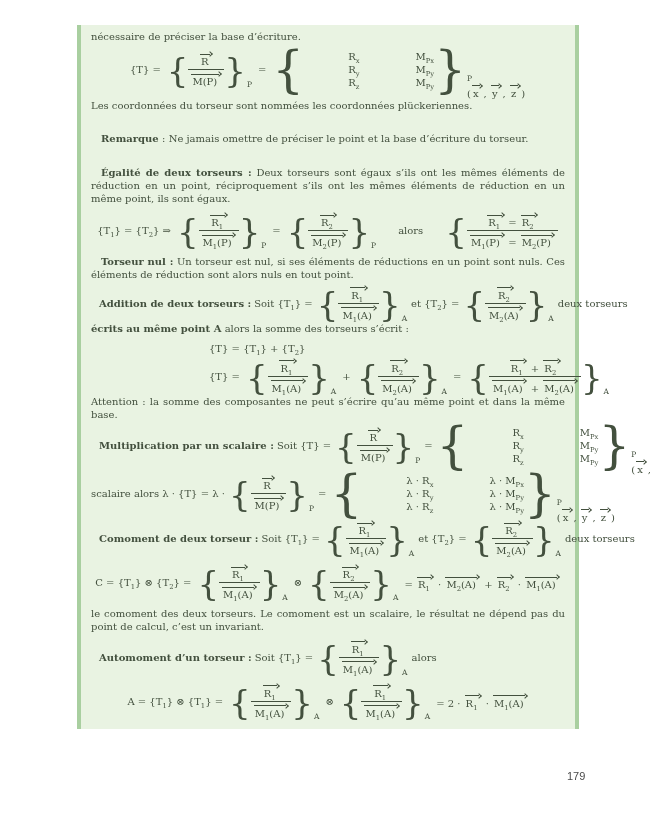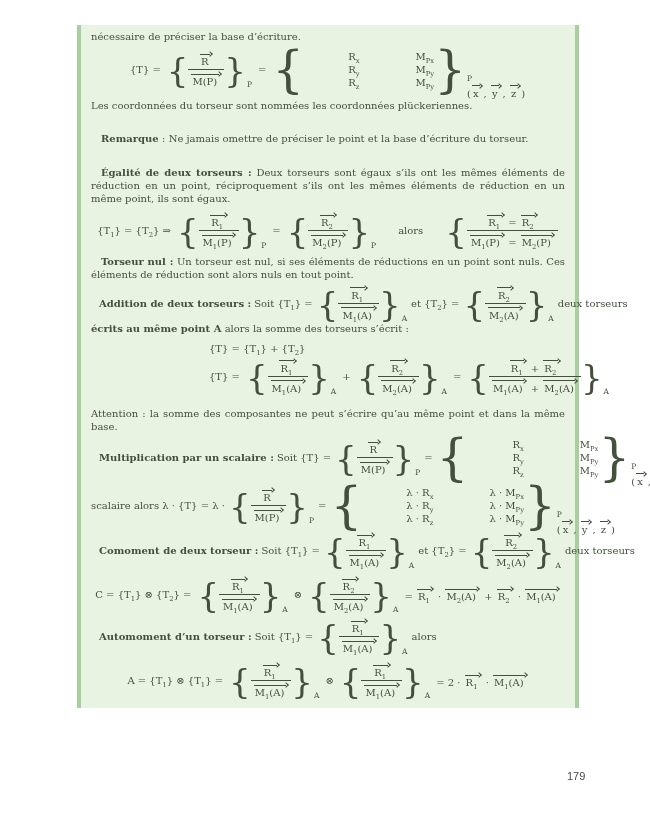--- a/index.html
+++ b/index.html
@@ -35,21 +35,21 @@
   .mat{display:inline-flex;align-items:center;margin:0 1px;}
   .mgrid{display:grid;grid-template-columns:max-content max-content;column-gap:12px;row-gap:1px;
         font-size:10px;text-align:left;}
   .mcell{white-space:nowrap;margin-left:44px;}
   .msub{display:flex;flex-direction:column;align-self:flex-end;transform:translateY(11px);
         font-size:7.5px;line-height:1.25;align-items:flex-start;margin-left:1px;}
   .mbase{font-size:10px;white-space:nowrap;}
   .alors{margin:0 16px;}
   #pagenum{position:absolute;left:567px;top:770px;font-family:"Liberation Sans",sans-serif;
         font-size:11px;color:#4a4a4a;}
-  .sp4{margin-top:4px;}.sp6{margin-top:6px;}.sp8{margin-top:8px;}.sp10{margin-top:10px;}.sp12{margin-top:12px;}
+  .sp4{margin-top:4px;}.sp6{margin-top:6px;}.sp8{margin-top:8px;}.sp10{margin-top:10px;}.sp12{}
 </style>
 </head>
 <body>
 
 <div id="page">
   <div id="greenbox">
 
     <p class="para">nécessaire de préciser la base d’écriture.</p>
 
     <div class="fline sp8">
@@ -306,20 +306,21 @@
             <span class="num"><span class="vec">R<sub>2</sub></span></span>
             <span class="fbar"></span>
             <span class="den"><span class="vec">M<sub>2</sub>(A)</span></span>
           </span>
           <span class="br b2">}</span>
           <span class="tsub">A</span>
         </span>
       <span class="m">= <span class="vec">R<sub>1</sub></span> · <span class="vec">M<sub>2</sub>(A)</span> + <span class="vec">R<sub>2</sub></span> · <span class="vec">M<sub>1</sub>(A)</span></span>
     </div>
 
+    <p class="para sp6">le comoment des deux torseurs. Le comoment est un scalaire, le résultat ne dépend pas du point de calcul, c’est un invariant.</p>
 
     <div class="iline sp6">
       <b class="bld m">Automoment d’un torseur :</b>
       <span class="m">Soit {T<sub>1</sub>} =</span>
       <span class="tors">
           <span class="br b2">{</span>
           <span class="frac">
             <span class="num"><span class="vec">R<sub>1</sub></span></span>
             <span class="fbar"></span>
             <span class="den"><span class="vec">M<sub>1</sub>(A)</span></span>

